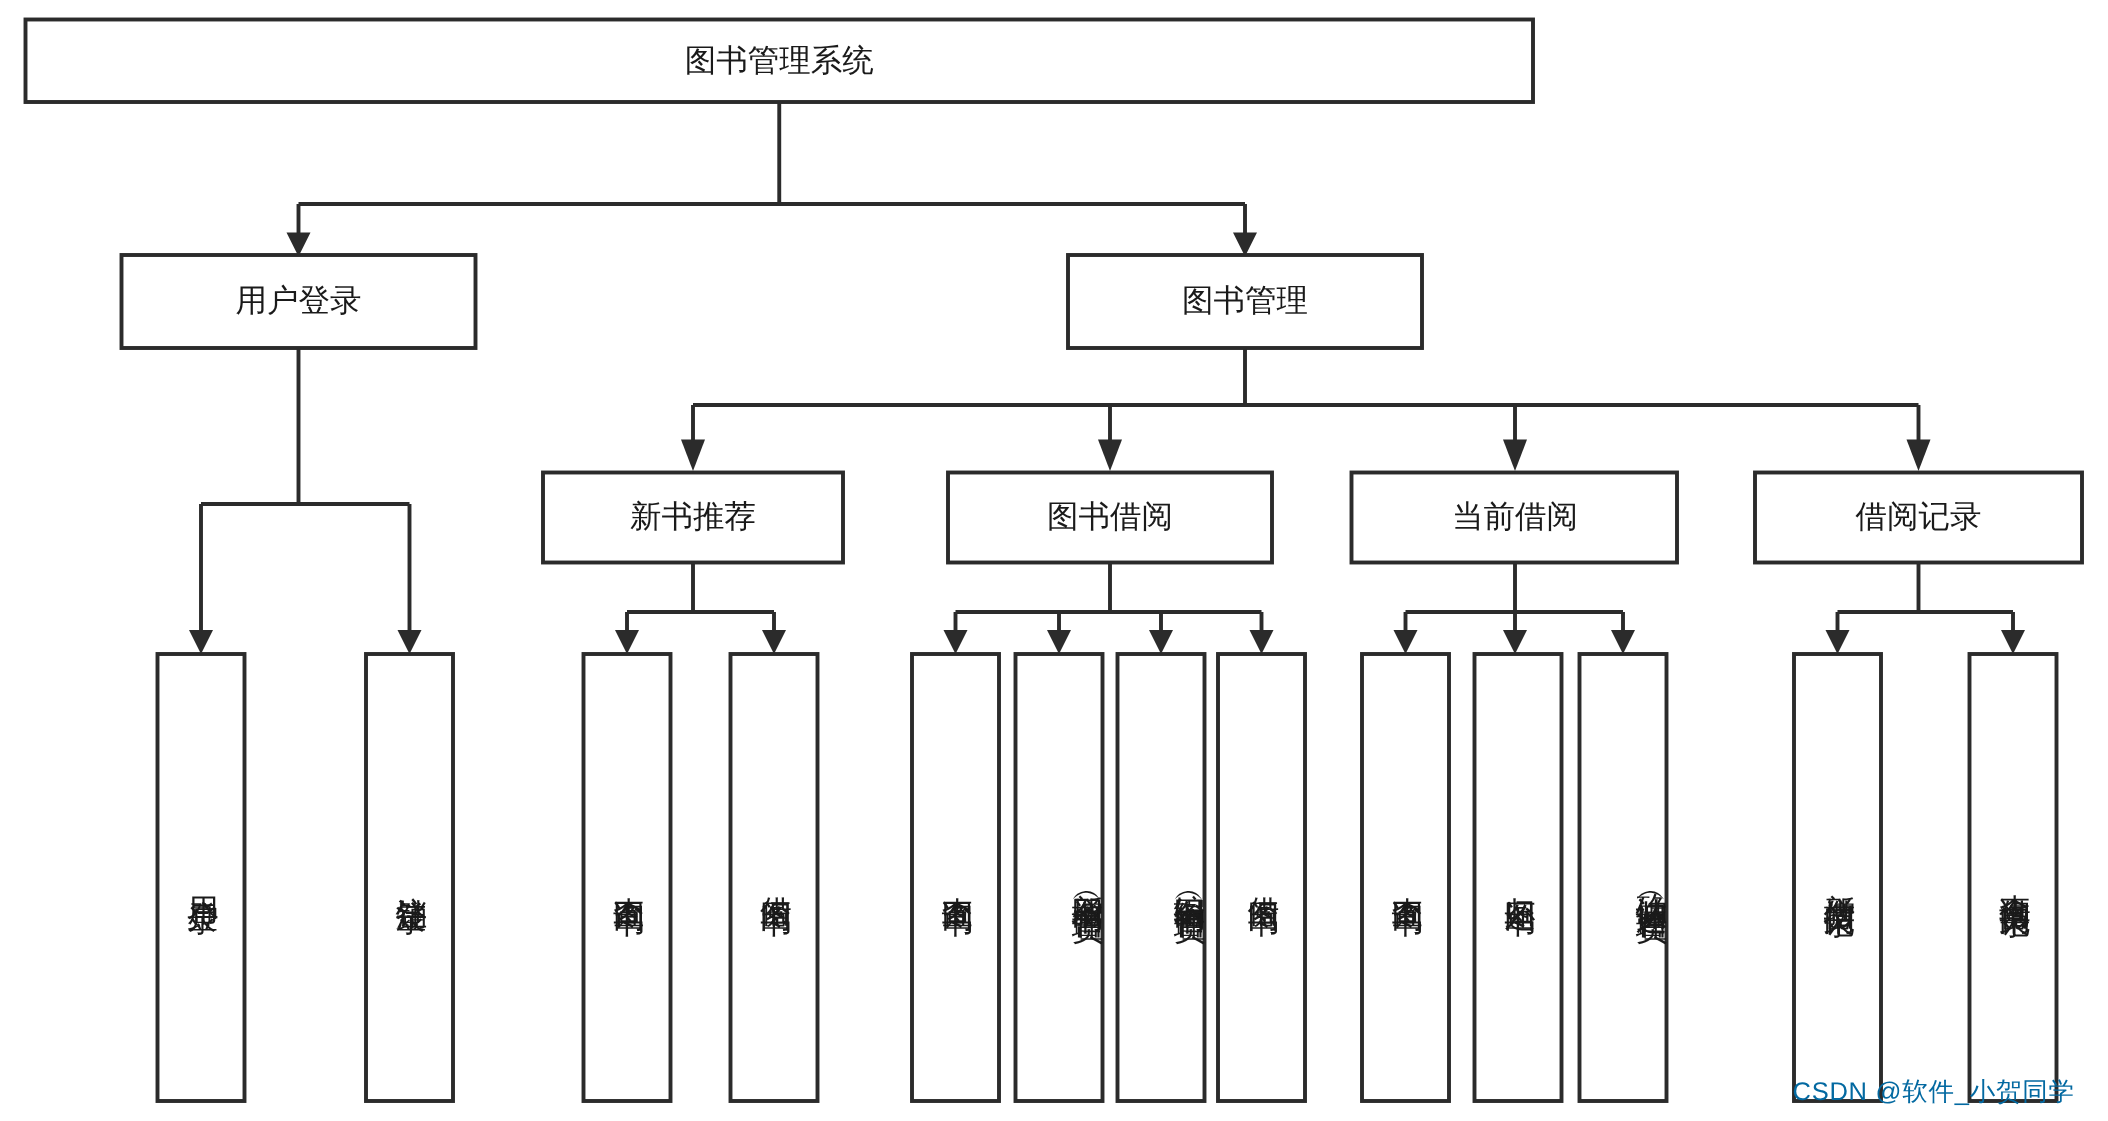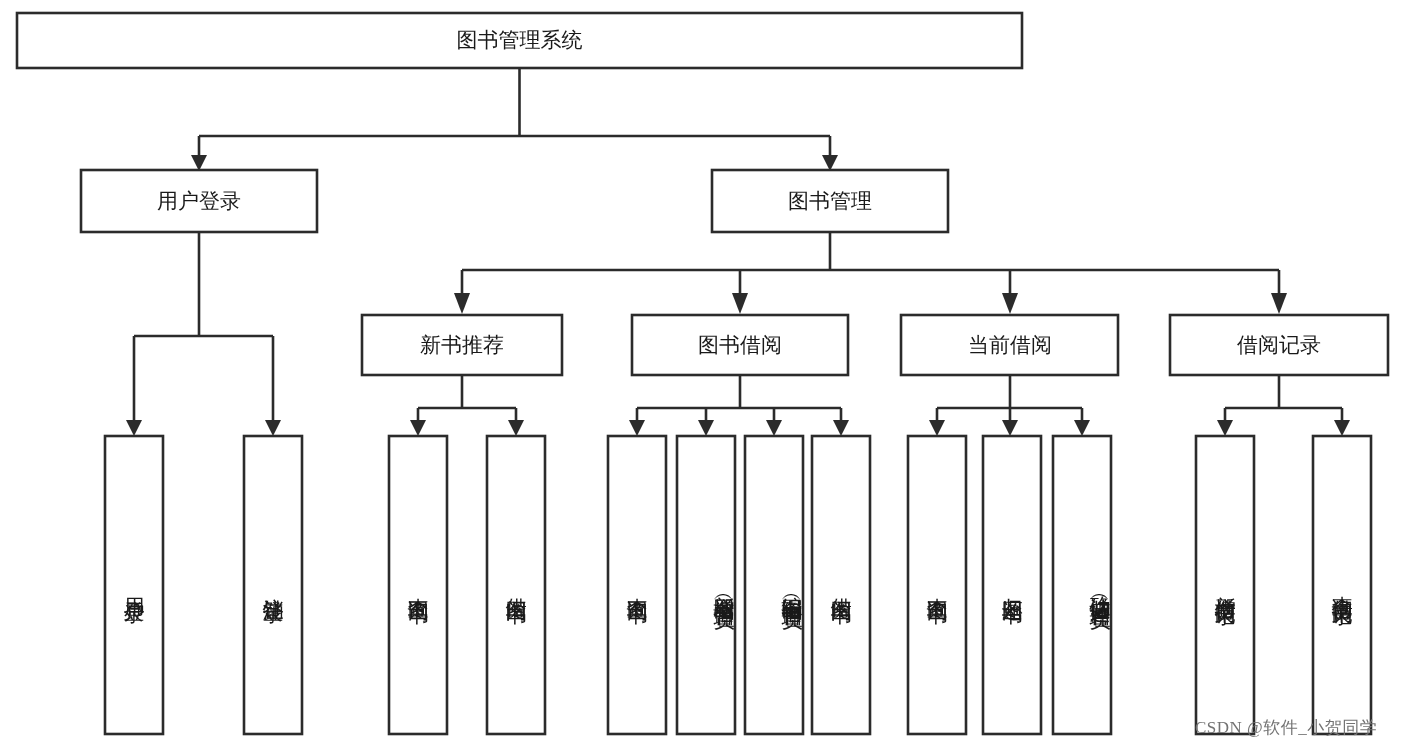--- a/index.html
+++ b/index.html
@@ -60,23 +60,23 @@
     letter-spacing: 2px;
     display: flex;
     align-items: center;
     justify-content: center;
     text-align: center;
     white-space: pre-wrap;
     pointer-events: none;
   }
   .watermark {
     position: absolute;
-    font-family: Liberation Serif, serif;
+    font-family: Liberation Sans, sans-serif;
     font-size: 17px;
-    color: #737373;
+    color: #0369a1;
     white-space: nowrap;
     letter-spacing: 0.5px;
     text-align: right;
   }
 </style>
 </head>
 <body>
 
 <div id="diagram-root">
 

